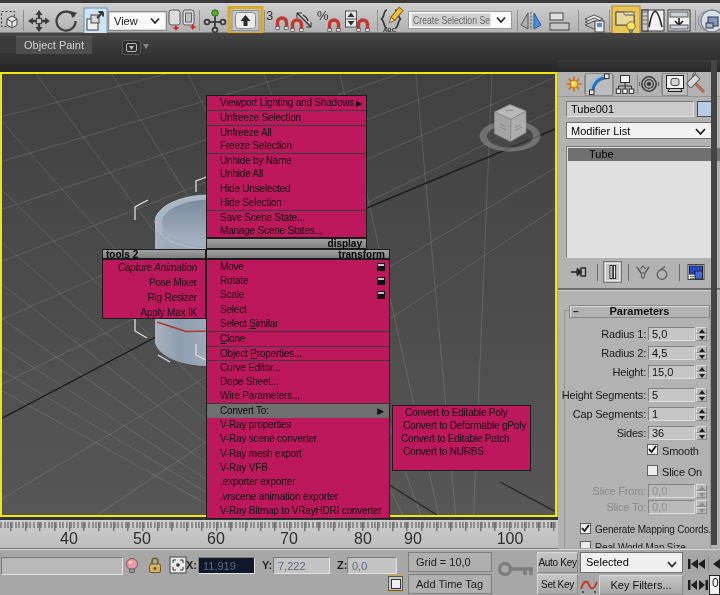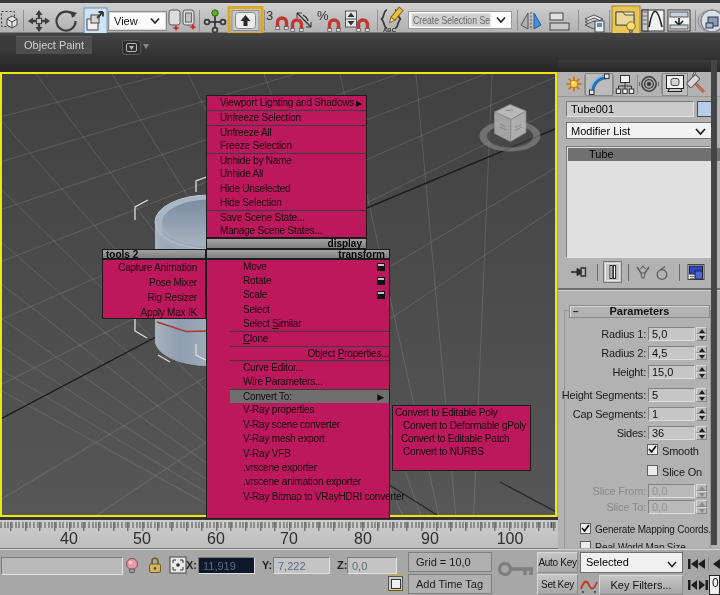--- a/index.html
+++ b/index.html
@@ -532,21 +532,21 @@
       background:repeating-linear-gradient(90deg,#4f4f4f 0px,#4f4f4f 1px,transparent 1px,transparent 3.67px);
       background-position:0.5px 0;"></div>
     <div style="position:absolute;left:0;top:2px;width:556px;height:9px;
       background:repeating-linear-gradient(90deg,#4f4f4f 0px,#4f4f4f 1px,transparent 1px,transparent 14.68px);
       background-position:10.3px 0;"></div>
     <div class="rn" style="left:54px;">40</div>
     <div class="rn" style="left:127px;">50</div>
     <div class="rn" style="left:201px;">60</div>
     <div class="rn" style="left:274px;">70</div>
     <div class="rn" style="left:348px;">80</div>
-    <div class="rn" style="left:415px;">90</div>
+    <div class="rn" style="left:398px;">90</div>
     <div class="rn" style="left:495px;">100</div>
   </div>
   <div class="abs" style="left:0;top:517px;width:558px;height:3px;background:#333;"></div>
 
   <div class="abs" id="statusbar">
 
     <div class="sunken" style="left:1px;top:7px;width:122px;height:18px;background:#b9b9b9;"></div>
     <svg width="120" height="26" style="position:absolute;left:120px;top:3px">
 
       <g transform="translate(12,12)">
@@ -639,47 +639,48 @@
       <div style="position:absolute;right:4px;top:-1px;">display</div>
       </div>
     <div class="qbar" style="left:102px;top:248.5px;width:104px;height:10px;">
       <div style="position:absolute;left:3px;top:-1px;">tools 2</div>
       </div>
     <div class="qbar" style="left:206px;top:248.5px;width:184px;height:10px;">
       <div style="position:absolute;right:4px;top:-1px;">transform</div>
       </div>
 
     <div class="menu" style="left:102px;top:258.5px;width:104px;height:60px;">
-      <div class="mi" style="height:15px;line-height:15px;padding:0 8px 0 0;text-align:right;">Capture Animation</div>
+      <div class="mi" style="height:15px;line-height:15px;padding:0 8px 0 0;text-align:right;font-style:italic;">Capture Animation</div>
       <div class="mi" style="height:15px;line-height:15px;padding:0 8px 0 0;text-align:right;">Pose Mixer</div>
       <div class="mi" style="height:15px;line-height:15px;padding:0 8px 0 0;text-align:right;">Rig Resizer</div>
       <div class="mi" style="height:15px;line-height:15px;padding:0 8px 0 0;text-align:right;">Apply Max IK</div>
     </div>
 
-    <div class="menu" style="left:206px;top:258.5px;width:184px;height:260px;padding-left:23px;">
+    <div class="menu" style="left:206px;top:258.5px;width:184px;height:260px;">
       <div class="mi" style="height:14.4px;line-height:14.4px;">Move<span class="wbox"></span></div>
       <div class="mi" style="height:14.4px;line-height:14.4px;">Rotate<span class="wbox"></span></div>
       <div class="mi" style="height:14.4px;line-height:14.4px;">Scale<span class="wbox"></span></div>
       <div class="mi" style="height:14.4px;line-height:14.4px;">Select</div>
       <div class="mi" style="height:14.4px;line-height:14.4px;">Select <u>S</u>imilar</div>
       <div class="mi gb" style="height:14.4px;line-height:14.4px;"><u>C</u>lone</div>
-      <div class="mi gb" style="height:14.4px;line-height:14.4px;text-align:right;">Object <u>P</u>roperties...</div>
+      <div class="mi gb" style="height:14.4px;line-height:14.4px;">Object <u>P</u>roperties...</div>
       <div class="mi gb" style="height:14.4px;line-height:14.4px;">Curve Editor...</div>
+      <div class="mi" style="height:14.4px;line-height:14.4px;">Dope Sheet...</div>
       <div class="mi" style="height:14.4px;line-height:14.4px;">Wire Parameters...</div>
       <div class="mi gb" style="height:14.4px;line-height:14.4px;background:#6f6f6f;">Convert To:<span style="position:absolute;right:5px;top:0;font-size:9px;">▶</span></div>
       <div class="mi" style="height:14.4px;line-height:14.4px;">V-Ray properties</div>
       <div class="mi" style="height:14.4px;line-height:14.4px;">V-Ray scene converter</div>
       <div class="mi" style="height:14.4px;line-height:14.4px;">V-Ray mesh export</div>
       <div class="mi" style="height:14.4px;line-height:14.4px;">V-Ray VFB</div>
-      <div class="mi" style="height:14.4px;line-height:14.4px;">.vrscene exporter</div>
+      <div class="mi" style="height:14.4px;line-height:14.4px;">.exporter exporter</div>
       <div class="mi" style="height:14.4px;line-height:14.4px;">.vrscene animation exporter</div>
       <div class="mi" style="height:14.4px;line-height:14.4px;">V-Ray Bitmap to VRayHDRI converter</div>
     </div>
 
     <div class="menu" style="left:392px;top:405px;width:139px;height:65.5px;">
-      <div class="mi" style="height:13.1px;line-height:13.1px;padding-left:2px;">Convert to Editable Poly</div>
+      <div class="mi" style="height:13.1px;line-height:13.1px;padding-left:12px;">Convert to Editable Poly</div>
       <div class="mi" style="height:13.1px;line-height:13.1px;padding-left:10px;">Convert to Deformable gPoly</div>
       <div class="mi" style="height:13.1px;line-height:13.1px;padding-left:8px;">Convert to Editable Patch</div>
       <div class="mi" style="height:13.1px;line-height:13.1px;padding-left:10px;">Convert to NURBS</div>
     </div>
   </div>
 
 </div>
 
 </body></html>

